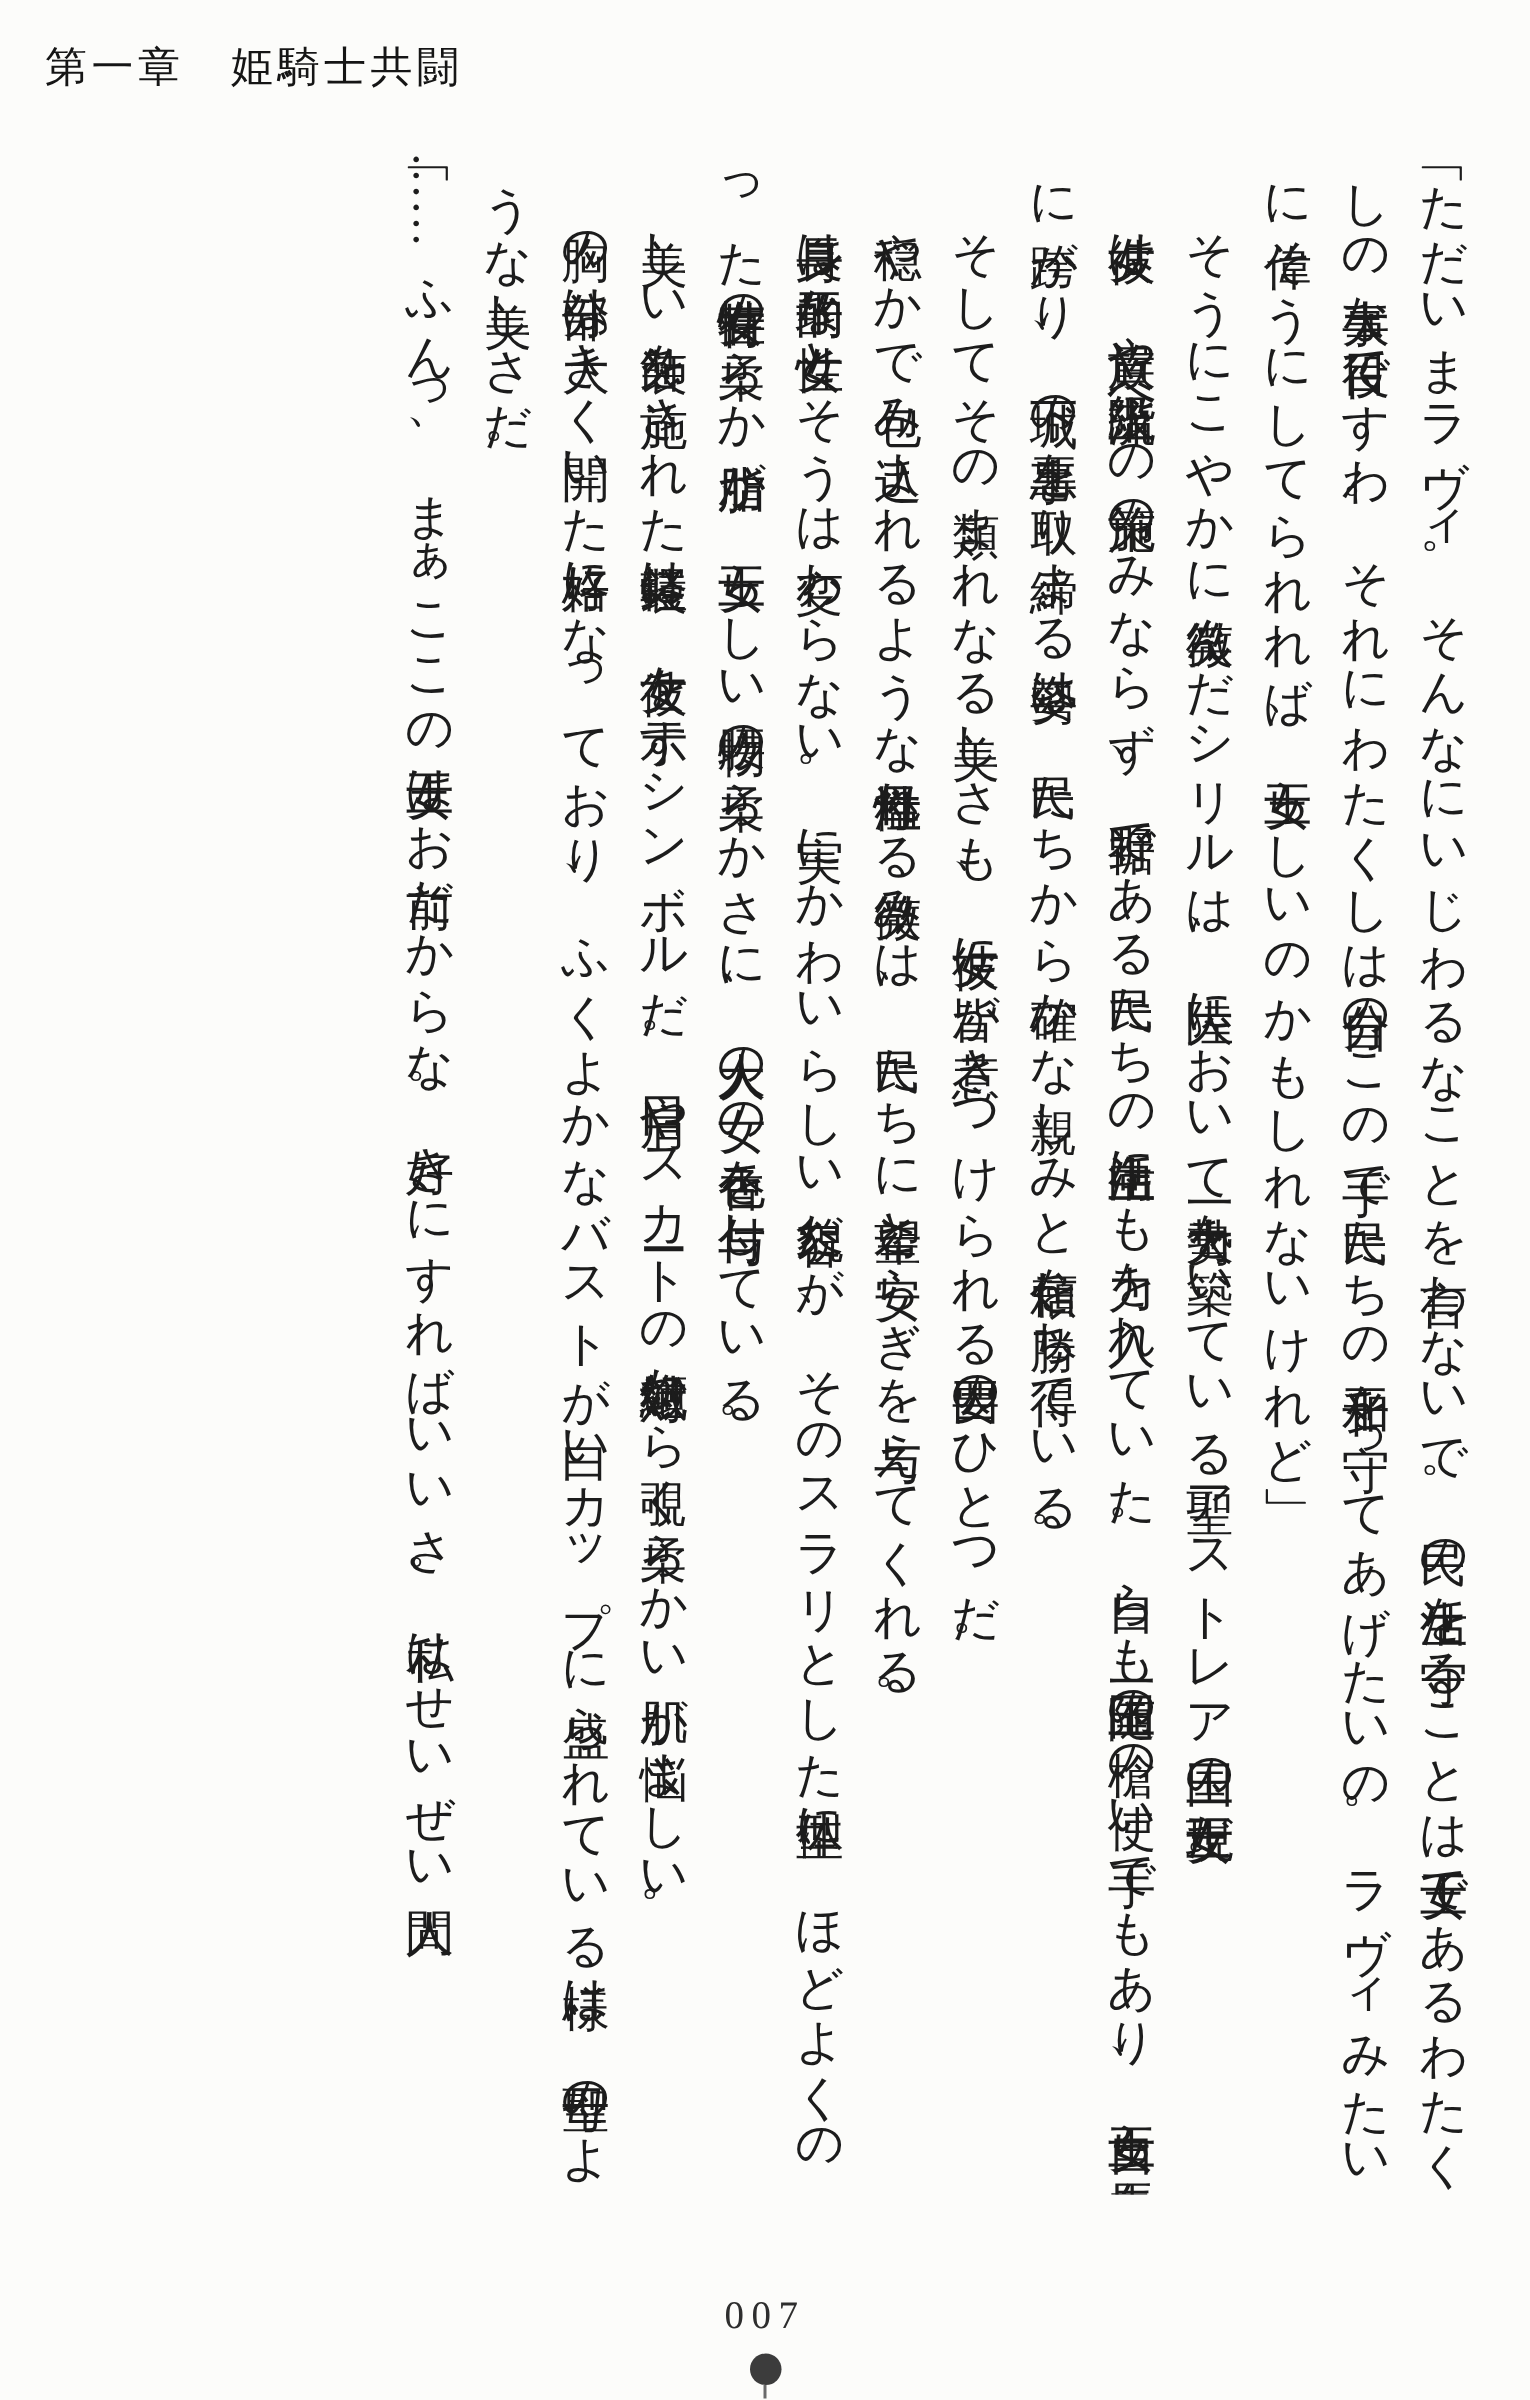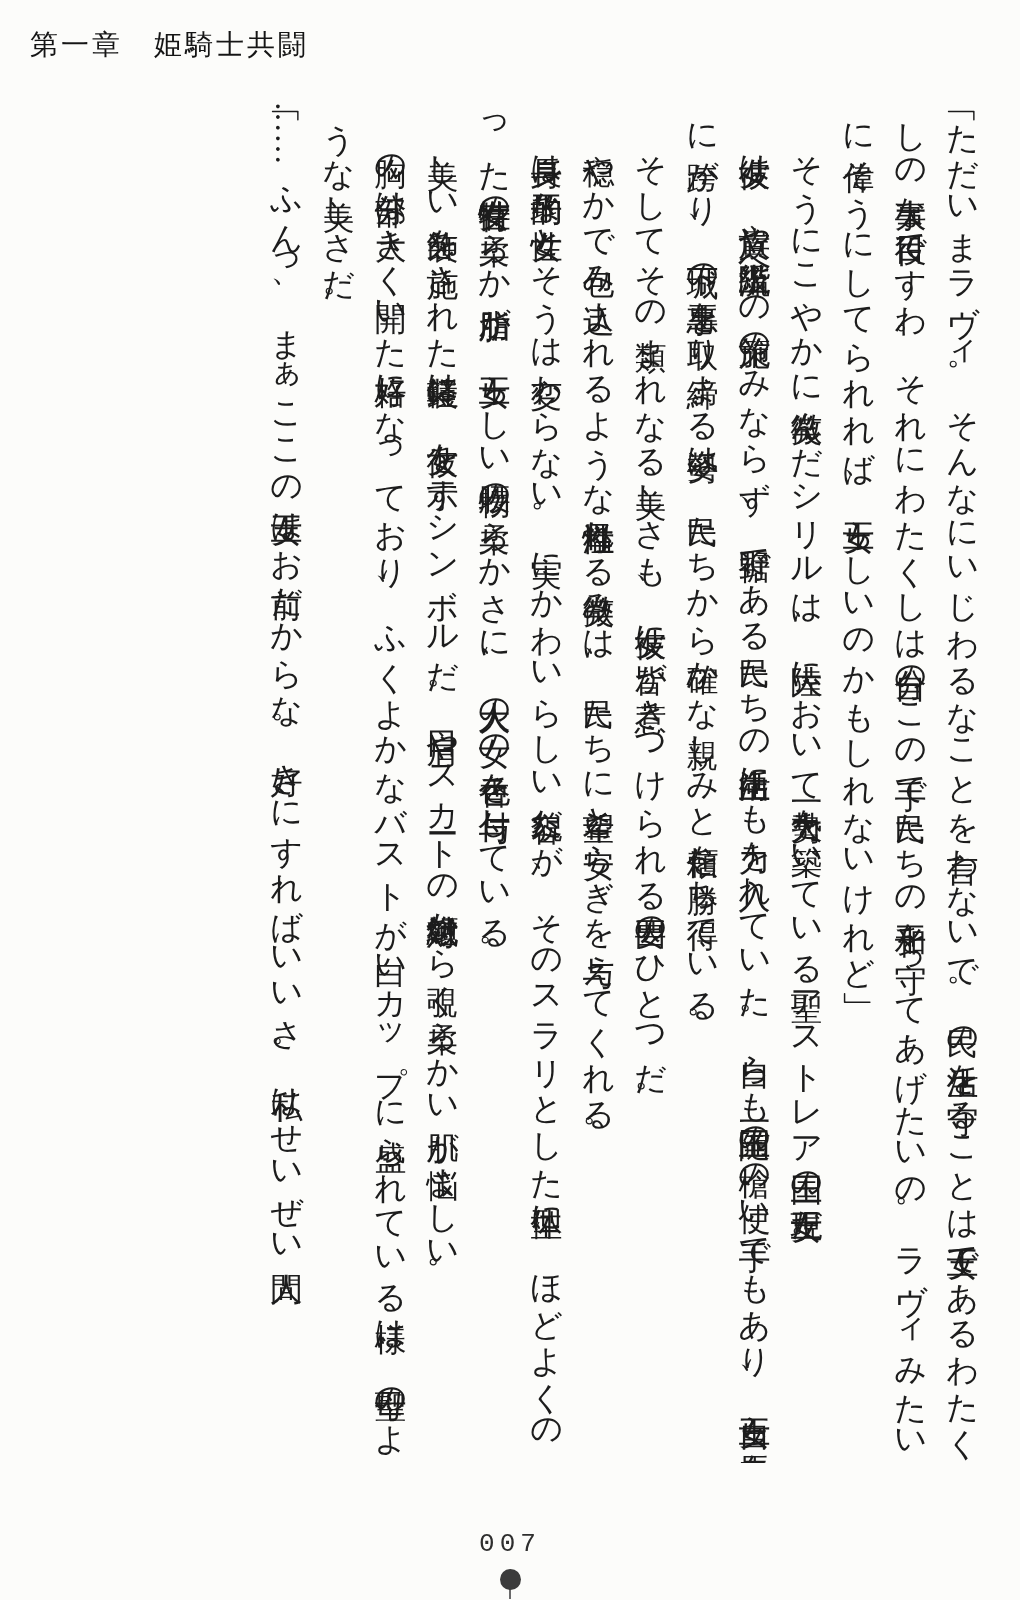--- a/index.html
+++ b/index.html
@@ -48,21 +48,21 @@
   }
   .body-text p.indent {
     text-indent: 1em;
   }
   .page-number {
     position: absolute;
     left: 0;
     right: 0;
     top: 1529px;
     text-align: center;
-    font-family: Liberation Mono, monospace;
+    font-family: Liberation Serif, serif;
     font-size: 26px;
     font-weight: 400;
     letter-spacing: 5px;
     color: #2e2e2e;
   }
   .binding-mark {
     position: absolute;
     left: 498px;
     top: 1569px;
     width: 24px;

